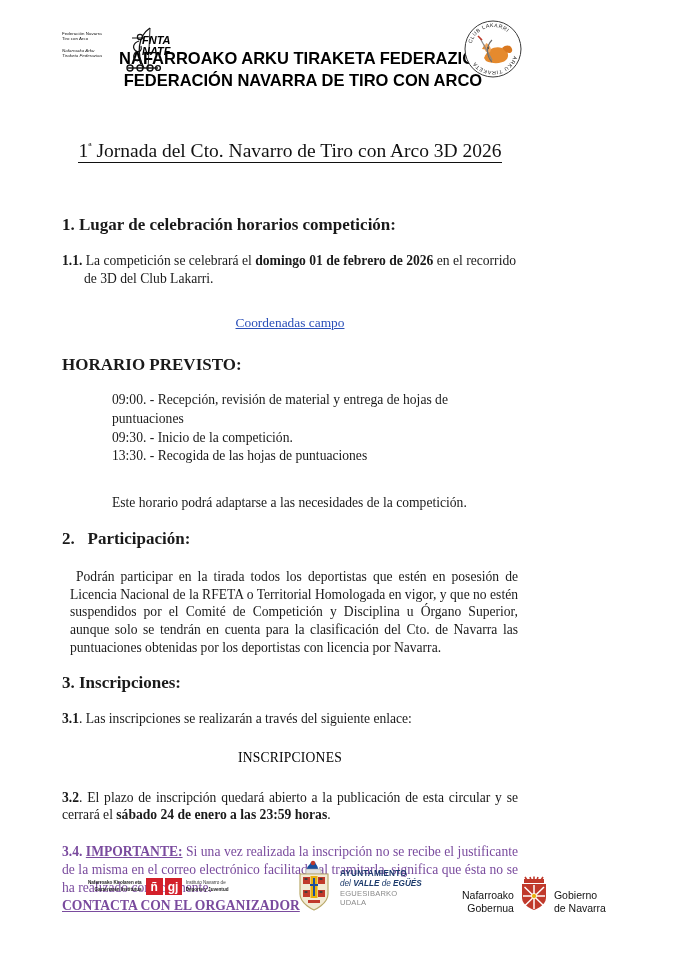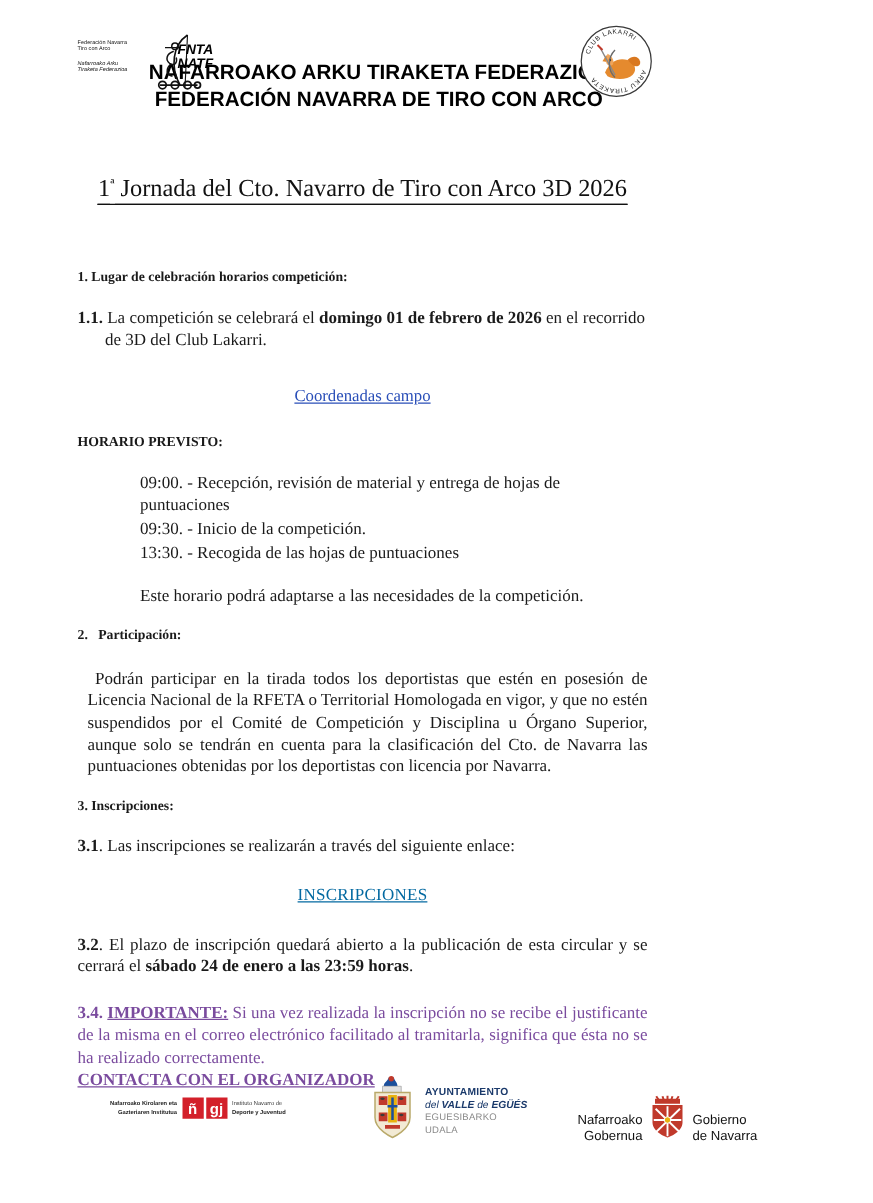--- a/index.html
+++ b/index.html
@@ -111,21 +111,21 @@
   .body-area {
     margin-top: 52px;
     font-size: 13.6px;
     line-height: 1.30;
   }
   p { margin: 0; }
   b, strong { font-weight: bold; }
 
   .h-sec {
     font-weight: bold;
-    font-size: 11px;
+    font-size: 17px;
   }
   .blk { margin-top: 16px; }
 
   .hang {
     padding-left: 22px;
     text-indent: -22px;
   }
   .hang2 {
     padding-left: 26px;
     text-indent: -26px;
@@ -135,35 +135,34 @@
     text-align: center;
     margin-top: 27px;
   }
   .link {
     color: #2a4fb8;
     text-decoration: underline;
     cursor: pointer;
     font-size: 13.4px;
   }
   .link-caps {
-    color: #0369a1;
-    text-decoration: underline;
+    color: #000000;
     cursor: pointer;
     font-size: 13.6px;
     letter-spacing: 0.2px;
     margin-top: 43px;
   }
 
   .schedule {
     margin-top: 15px;
     padding-left: 50px;
     line-height: 1.38;
   }
   .note-ind {
-    margin-top: 16px;
+    margin-top: 28px;
     padding-left: 50px;
   }
 
   .justify {
     text-align: justify;
     margin-top: 13px;
     padding-left: 8px;
   }
   .justify.indent-first { text-indent: 6px; }
 

